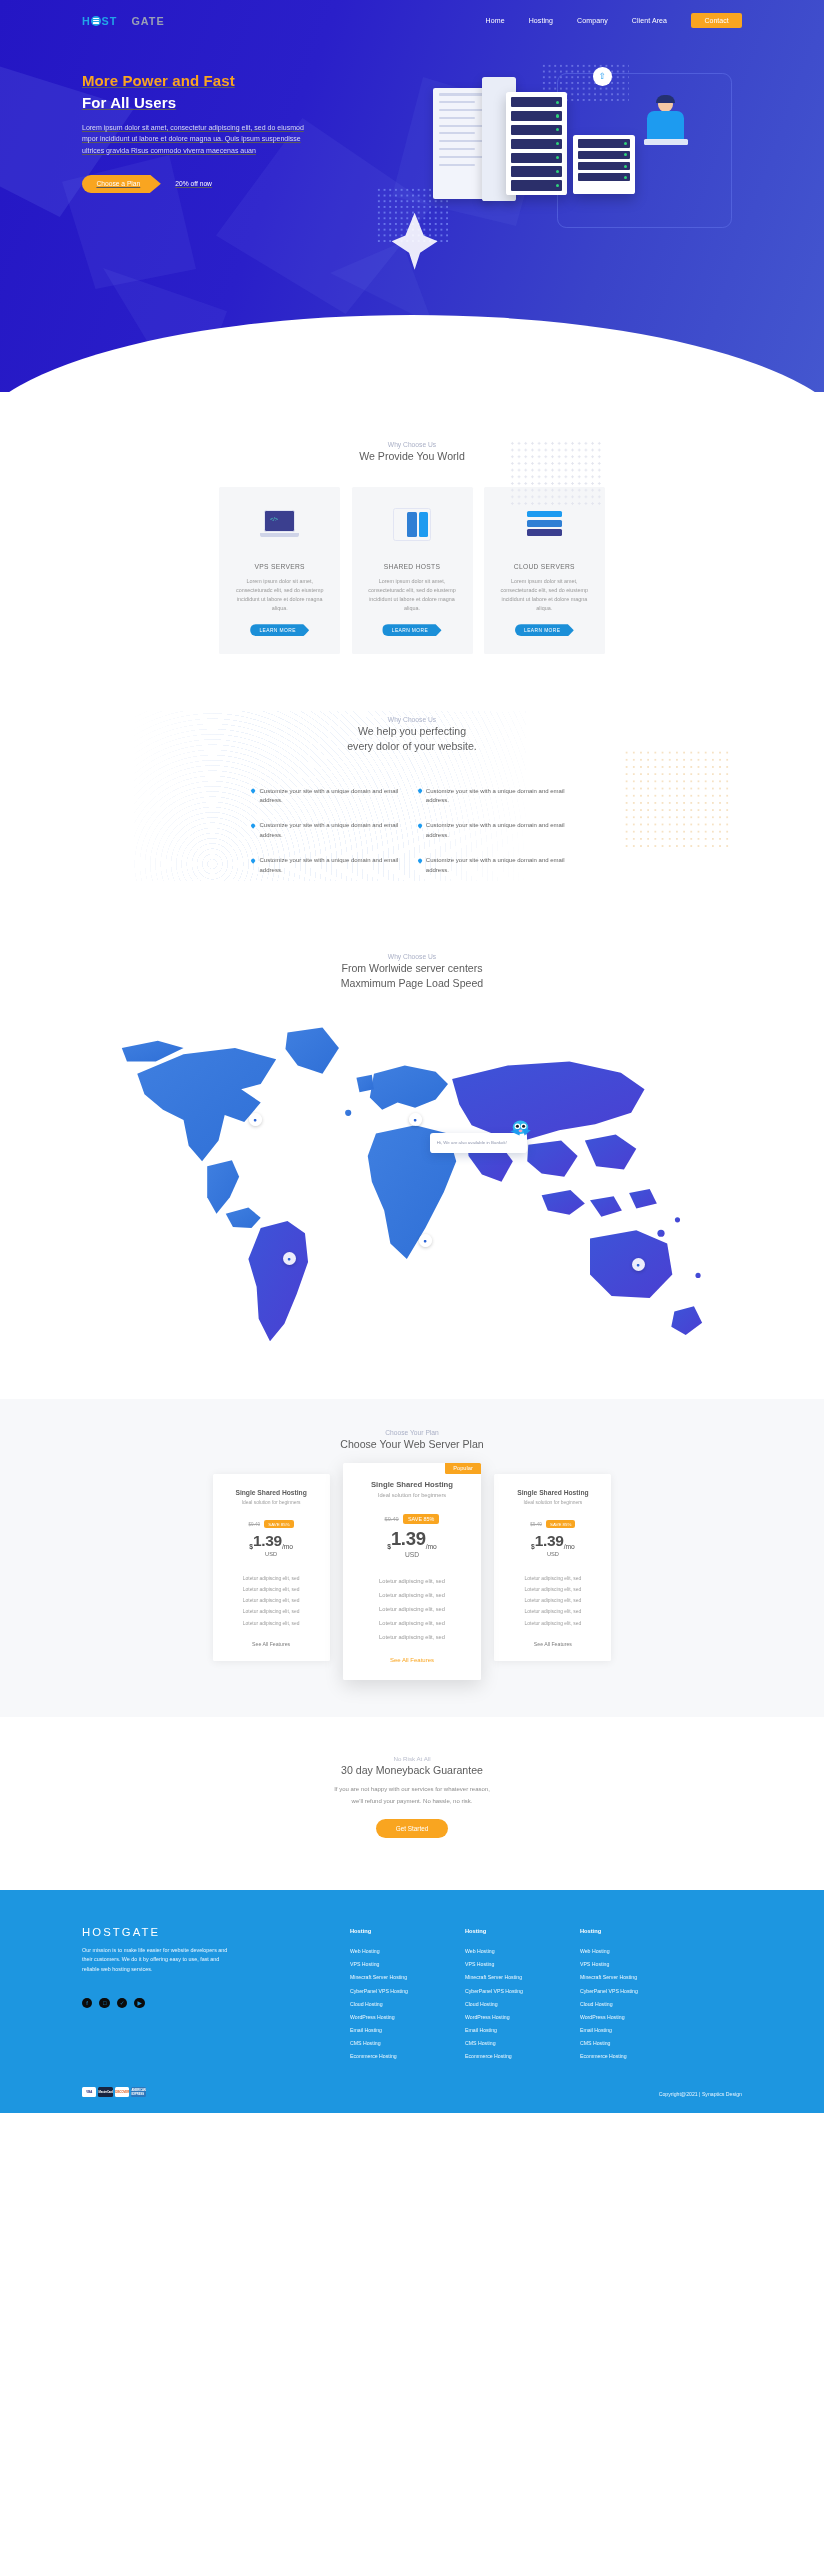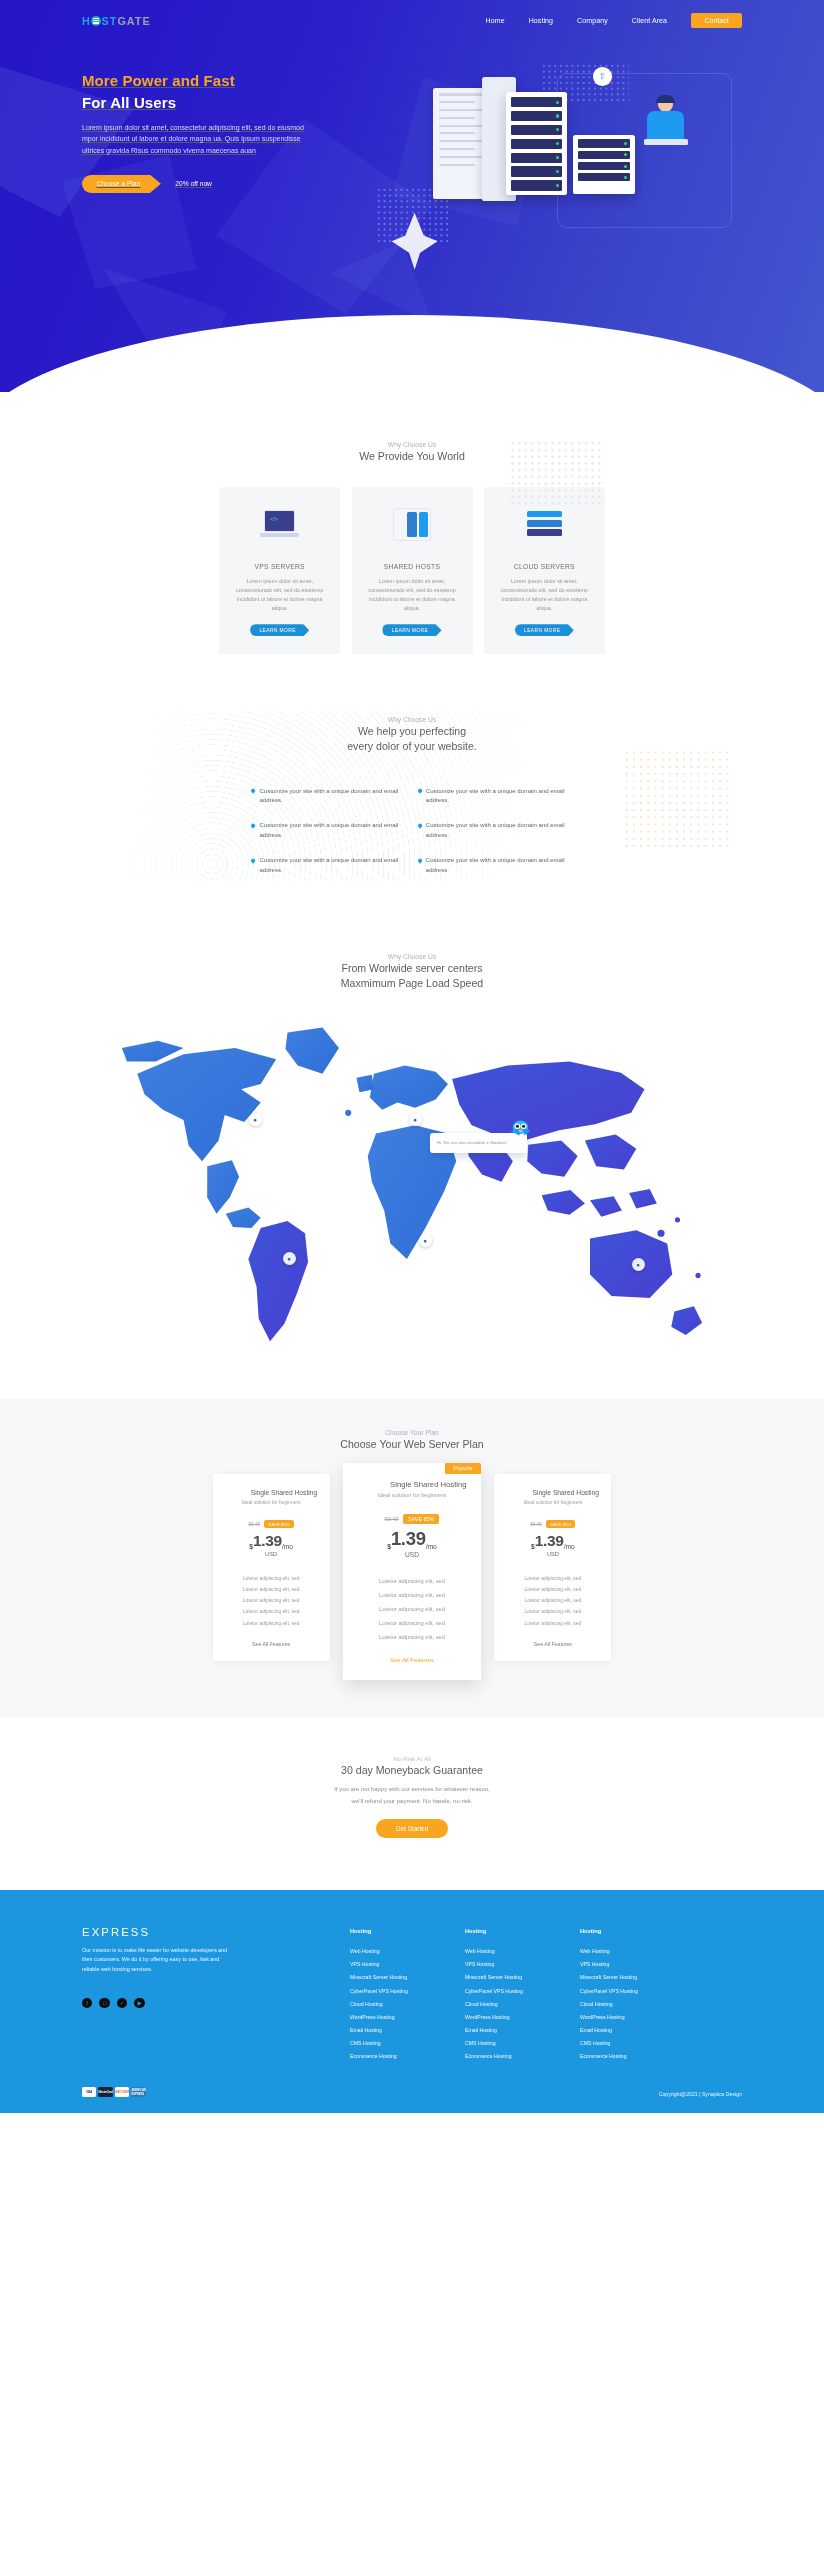--- a/index.html
+++ b/index.html
@@ -40,21 +40,21 @@
   }
   .logo { display:flex; align-items:center; gap:0; letter-spacing:1px; font-size:10.8px; font-weight:600; }
   .logo .lg-h { color:#22a4e8; }
   .logo .lg-o {
     width:9.8px;height:9.8px;border-radius:50%;background:#22a4e8;
     display:inline-flex;flex-direction:column;justify-content:center;align-items:center;gap:1px;
     margin:0 0.5px;
   }
   .logo .lg-o i { display:block; width:5.7px; height:1.3px; background:#fff; border-radius:0.5px; }
   .logo .lg-st { color:#22a4e8; }
-  .logo .lg-gate { color:#9aa0b5; }
+  .logo .lg-gate { color:#9aa0b5;margin-left:14px; }
 
   .nav-links { margin-left:auto; display:flex; align-items:center; gap:24px; }
   .nav-links a {
     color:#ffffff; text-decoration:none; font-size:7px; letter-spacing:0.1px;
   }
   .btn-contact {
     background:#f9a520; color:#fff; font-size:7px;
     padding:4.1px 13.4px; border-radius:2.1px; border:none; cursor:pointer;
     font-family:"Liberation Sans", sans-serif;
   }
@@ -184,21 +184,21 @@
   .plan {
     width:117px; background:#fff; border-radius:1.5px; padding:15.5px 12.4px 13.4px; text-align:center;
     box-shadow:0 1px 8.2px rgba(0,0,0,.07);
   }
   .plan.featured { width:138px; padding:17.5px 14.4px 16.5px; margin-top:-11.3px; position:relative;
     box-shadow:0 5.2px 19.6px rgba(0,0,0,.13); }
   .pop-badge {
     position:absolute; right:0; top:0; background:#f9a520; color:#fff; font-size:5.7px;
     padding:2.6px 8.2px; border-radius:0 1.5px 0 1.5px;
   }
-  .plan h4 { font-size:6.7px; font-weight:400; color:#5c5c5c;text-align:right; }
+  .plan h4 { font-size:6.7px; font-weight:700; color:#5c5c5c; }
   .plan.featured h4 { font-size:7.7px; }
   .plan .sub { font-size:4.9px; color:#a0a0a0; margin-top:3.1px; }
   .plan.featured .sub { font-size:5.7px; }
   .price-row { margin-top:15.5px; display:flex; align-items:center; justify-content:center; gap:4.1px;}
   .old { font-size:4.6px; color:#a9a9a9; text-decoration:line-through; }
   .plan.featured .old { font-size:5.7px; }
   .save { background:#f9a520; color:#fff; font-size:4.4px; padding:1.5px 4.1px; border-radius:2.1px;}
   .plan.featured .save { font-size:5.4px; padding:2.1px 5.2px;}
   .big { margin-top:4.1px; color:#4e4e4e; display:flex; align-items:flex-end; justify-content:center;}
   .big sup { font-size:6.7px; font-weight:700; }
@@ -583,21 +583,21 @@
     <div class="k">No Risk At All</div>
     <h2>30 day Moneyback Guarantee</h2>
     <p>If you are not happy with our services for whatever reason,</p>
     <p style="margin-top:1px">we'll refund your payment. No hassle, no risk.</p>
     <button class="btn-start">Get Started</button>
   </section>
 
   <footer class="footer">
     <div class="f-top">
       <div class="f-brand">
-        <div class="f-logo">EXPRESS</div>
+        <div class="f-logo">HOSTGATE</div>
         <p class="f-mission">Our mission is to make life easier for website developers and their customers. We do it by offering easy to use, fast and reliable web hosting services.</p>
         <div class="socials">
           <span class="soc">f</span>
           <span class="soc">□</span>
           <span class="soc">✓</span>
           <span class="soc">▶</span>
         </div>
       </div>
 
       <div class="f-cols">

